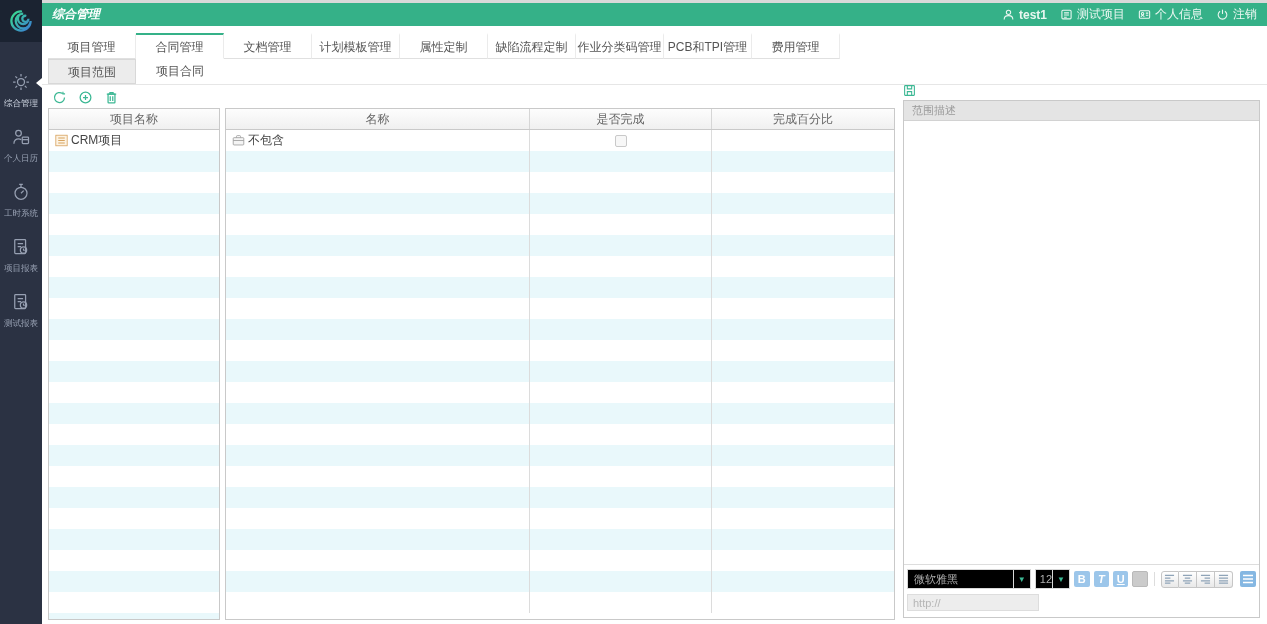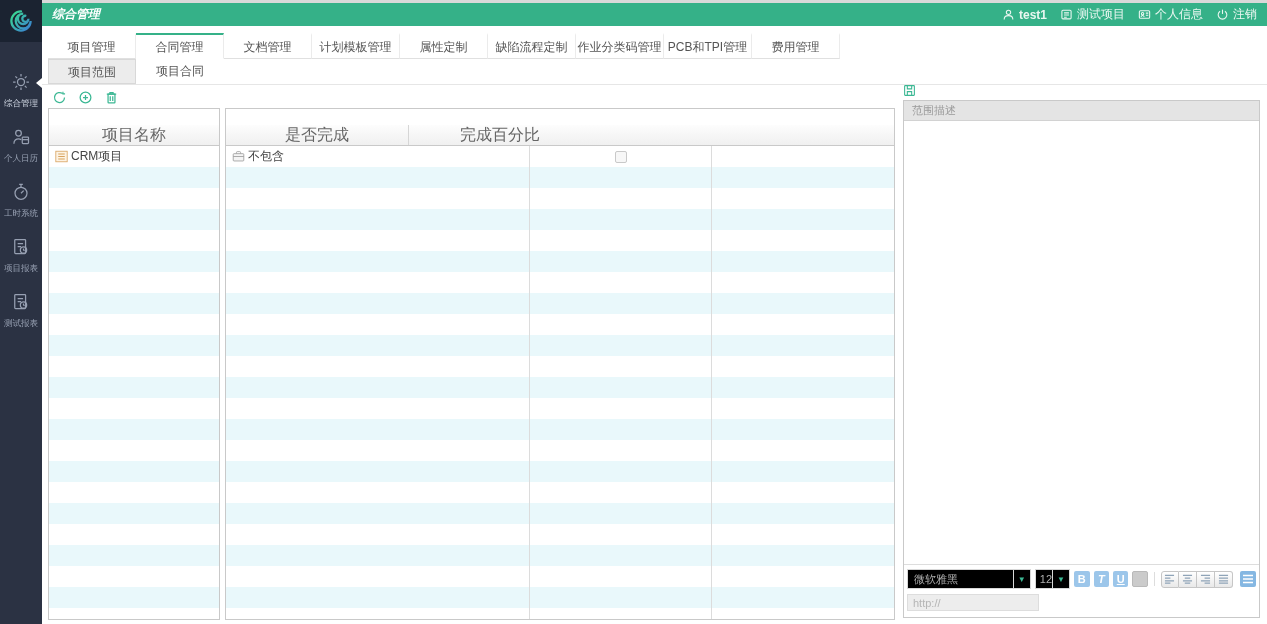--- a/index.html
+++ b/index.html
@@ -41,21 +41,21 @@
   .subtab.active { background:#ececec; border:1px solid #d8d8d8; }
 
   .tool-row { position:absolute; left:10px; top:64px; display:flex; gap:11px; align-items:center; }
   .tool-btn { cursor:pointer; display:flex; }
 
   
   .grid-table { position:absolute; top:82px; height:512px; border:1px solid #c9c9c9; background:#fff; overflow:hidden; }
   .t-left { left:6px; width:172px; }
   .t-main { left:183px; width:670px; }
   .thead { display:flex; height:21px; background:linear-gradient(#fdfdfd,#f0f0f0); border-bottom:1px solid #c9c9c9;
-      font-size:16px; color:#666;margin-top:16px; }
+      font-size:12px; color:#666; }
   .th { line-height:20px; text-align:center; }
   .th + .th { border-left:1px solid #d6d6d6; }
   .tbody .trow { display:flex; height:21px; align-items:center; font-size:12px; color:#444; cursor:default; }
   .tbody .trow:nth-child(even) { background:#e9f8fb; }
   .td { height:21px; display:flex; align-items:center; }
   .td + .td { border-left:1px solid #dcdcdc; height:21px; }
   .cell-name { padding-left:6px; gap:3px; }
   .cell-center { justify-content:center; }
   .checkbox { width:12px; height:12px; border:1px solid #c9c9c9; background:#f7f7f7; border-radius:2px; display:inline-block; }
 
@@ -263,20 +263,21 @@
           <div class="trow"></div>
           <div class="trow"></div>
           <div class="trow"></div>
           <div class="trow"></div>
           <div class="trow"></div>
         </div>
     </div>
 
     <div class="grid-table t-main">
       <div class="thead" id="main-thead">
+          <div class="th" style="width: 303px;">名称</div>
           <div class="th" style="width: 182px;">是否完成</div>
           <div class="th" style="width: 183px;">完成百分比</div>
         </div>
       <div class="tbody" id="main-tbody">
           <div class="trow">
     <span class="td cell-name" style="width:303px">
               <svg width="13" height="13" viewBox="0 0 16 16" fill="none" stroke="#9a9a9a">
                 <path d="M5.5 4.5V3a1 1 0 0 1 1-1h3a1 1 0 0 1 1 1v1.5"></path>
                 <rect x="1.5" y="4.5" width="13" height="9" rx="1" fill="#f4f4f4"></rect>
                 <path d="M1.5 8h13"></path>

